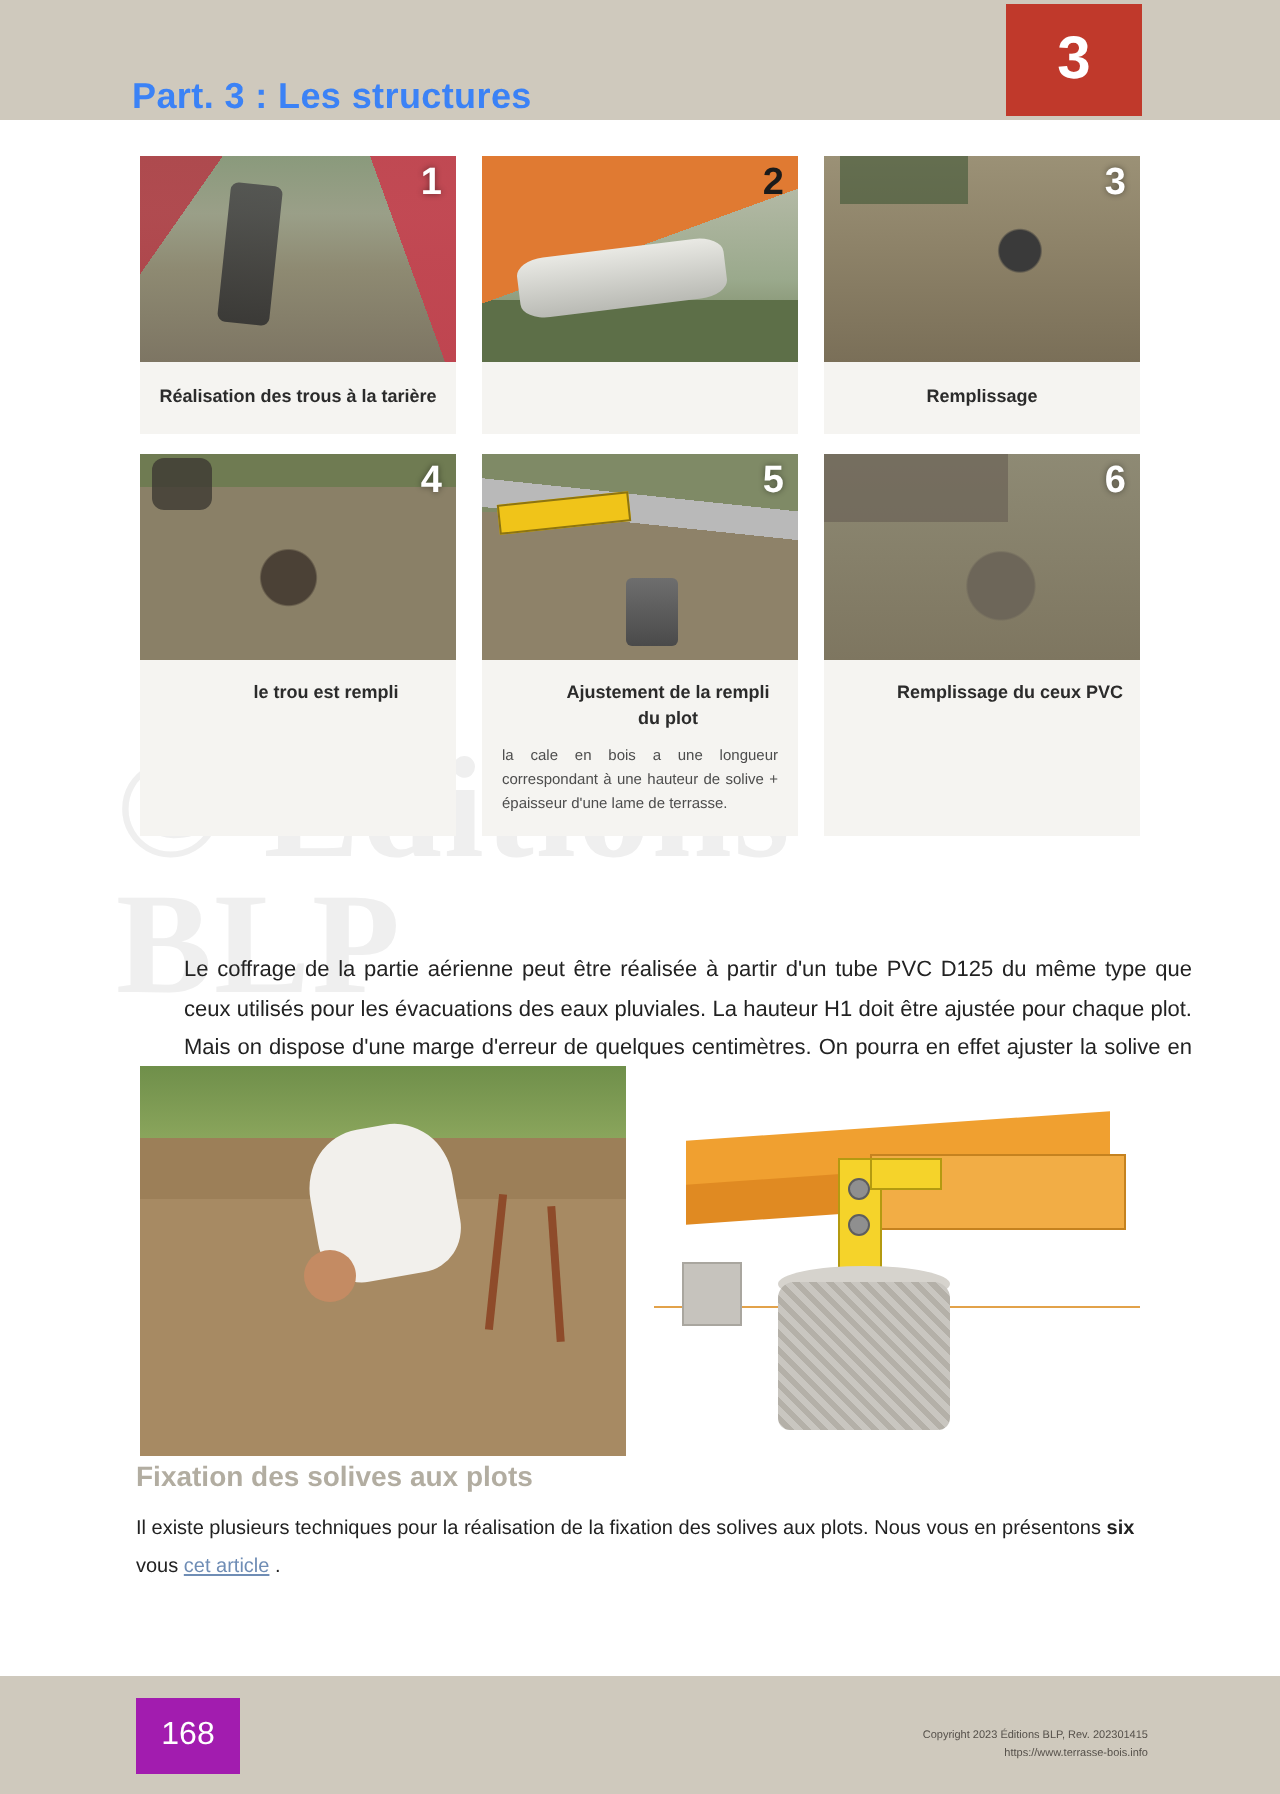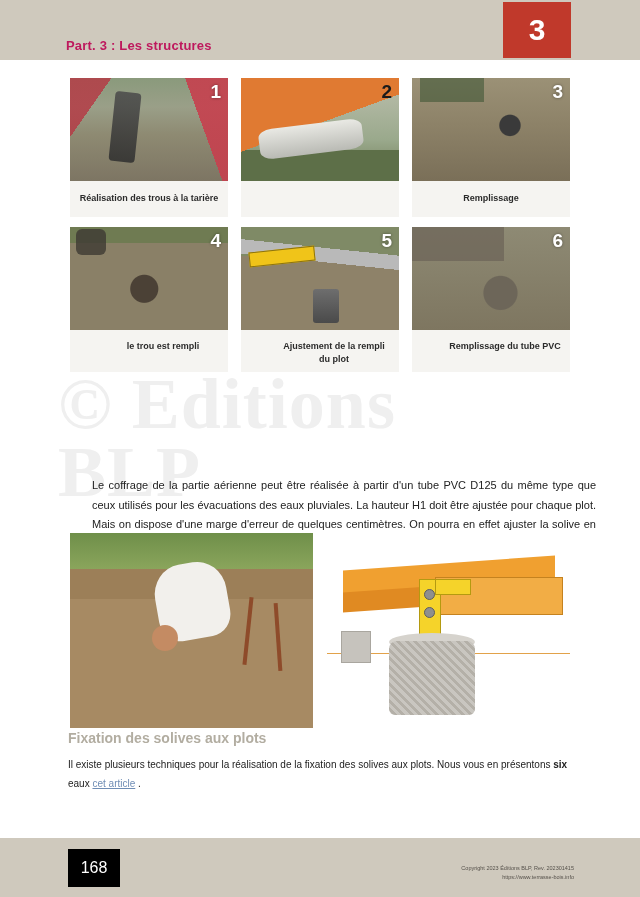--- a/index.html
+++ b/index.html
@@ -27,23 +27,23 @@
     left: 0;
     top: 0;
     width: 640px;
     height: 60px;
     background: #cfc9bd;
   }
   .header-title {
     position: absolute;
     left: 66px;
     top: 38px;
-    font-size: 13px;
+    font-size: 18px;
     font-weight: bold;
-    color: #be185d;
+    color: #3b82f6;
     letter-spacing: 0.2px;
   }
   .chapter-badge {
     position: absolute;
     left: 503px;
     top: 2px;
     width: 68px;
     height: 56px;
     background: #c0392b;
     color: #ffffff;
@@ -407,21 +407,21 @@
     width: 640px;
     height: 59px;
     background: #cfc9bd;
   }
   .page-num {
     position: absolute;
     left: 68px;
     top: 849px;
     width: 52px;
     height: 38px;
-    background: #000000;
+    background: #a21caf;
     color: #ffffff;
     font-size: 16px;
     display: flex;
     align-items: center;
     justify-content: center;
   }
   .copy {
     position: absolute;
     right: 66px;
     top: 864px;
@@ -478,27 +478,28 @@
           <span class="step-num">4</span>
         </div>
         <div class="step-cap">le trou est rempli</div>
       </div>
 
       <div class="step">
         <div class="step-photo ph5">
           <span class="step-num">5</span>
         </div>
         <div class="step-cap">Ajustement de la rempli du plot</div>
+        <div class="step-sub">la cale en bois a une longueur correspondant à une hauteur de solive + épaisseur d'une lame de terrasse.</div>
       </div>
 
       <div class="step">
         <div class="step-photo ph6">
           <span class="step-num">6</span>
         </div>
-        <div class="step-cap">Remplissage du tube PVC</div>
+        <div class="step-cap">Remplissage du ceux PVC</div>
       </div>
 
     </div>
 
   </div>
 
   <div class="para">Le coffrage de la partie aérienne peut être réalisée à partir d'un tube PVC D125 du même type que ceux utilisés pour les évacuations des eaux pluviales. La hauteur H1 doit être ajustée pour chaque plot. Mais on dispose d'une marge d'erreur de quelques centimètres. On pourra en effet ajuster la solive en hauteur sur la cornière métallique.</div>
 
   <div class="figs">
 
@@ -523,21 +524,21 @@
       <div class="d-cyl-top"></div>
       <div class="d-cyl"></div>
       <div class="d-block"></div>
     </div>
 
   </div>
 
   <div class="sec-title">Fixation des solives aux plots</div>
   <div class="sec-body">
     <span>Il existe plusieurs techniques pour la réalisation de la fixation des solives aux plots. Nous vous en présentons </span><b>six</b><br>
-    <span>eaux </span><a href="#">cet article</a>
+    <span>vous </span><a href="#">cet article</a>
     <span>.</span>
   </div>
 
   <div class="footer-band"></div>
   <div class="page-num">168</div>
   <div class="copy">
     <div>Copyright 2023 Éditions BLP, Rev. 202301415</div>
     <div>https://www.terrasse-bois.info</div>
   </div>
 

